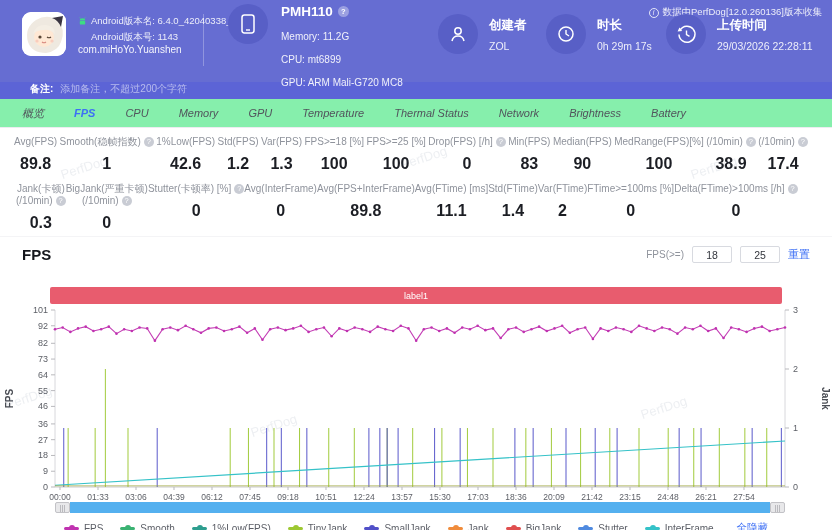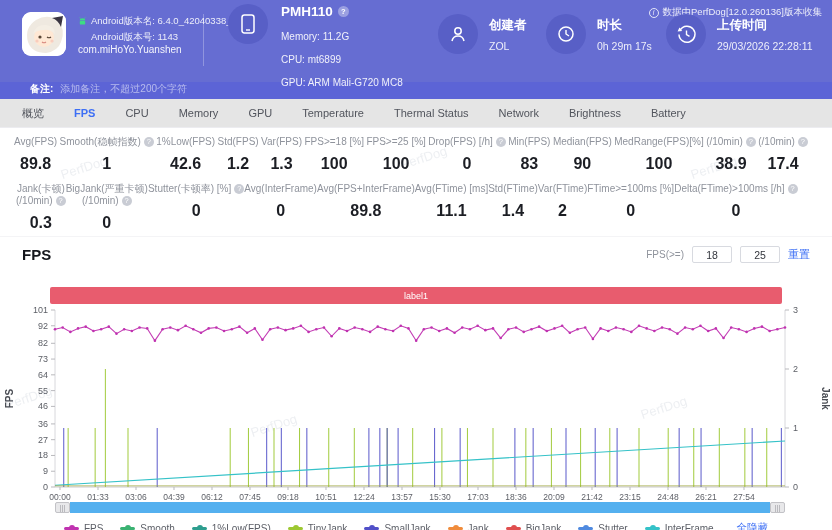--- a/index.html
+++ b/index.html
@@ -37,21 +37,21 @@
   .g-meta { margin-left:11px; }
 
   
   .notebar { height:17px; background:#5c64d6; display:flex; align-items:flex-start; padding-left:30px;
     font-size:10px; color:#fff; }
   .notebar .nlabel { font-weight:bold; }
   .notebar .nph { color:rgba(255,255,255,.55); margin-left:7px; }
 
   
   .tabs { height:29px; display:flex; align-items:center; padding-left:22px; gap:30px;
-    border-bottom:1px solid #ececf0; background:#e5e5e5; }
+    border-bottom:1px solid #ececf0; background:#86efac;font-style:italic; }
   .tab { font-size:11px; color:#51545c; cursor:pointer; white-space:nowrap; }
   .tab.active { color:#3d6ff5; font-weight:bold; }
 
   
   .stats { position:relative; height:108px; background:#fff; }
   .srow { display:flex; justify-content:space-between; }
   .srow1 { padding:8px 24px 0 14px; }
   .srow2 { padding:10px 52px 0 16px; }
   .scell { text-align:center; }
   .slabel { font-size:10px; color:#8f939c; line-height:12px; display:flex; align-items:center;

